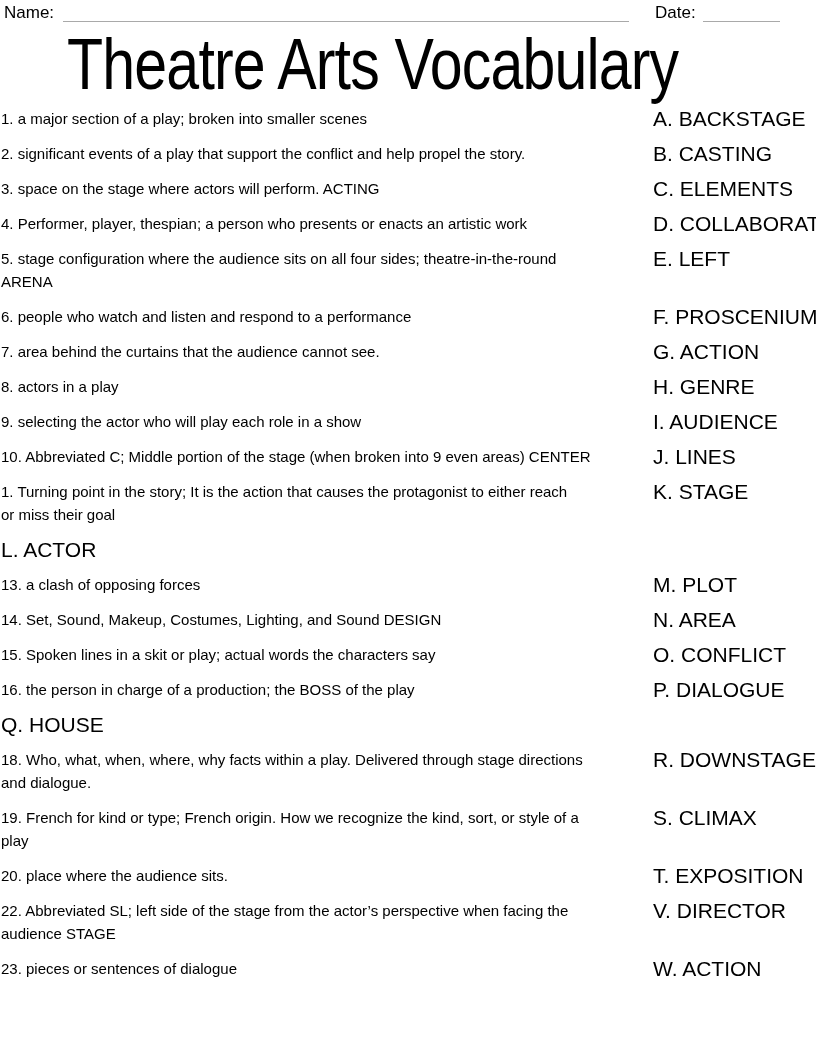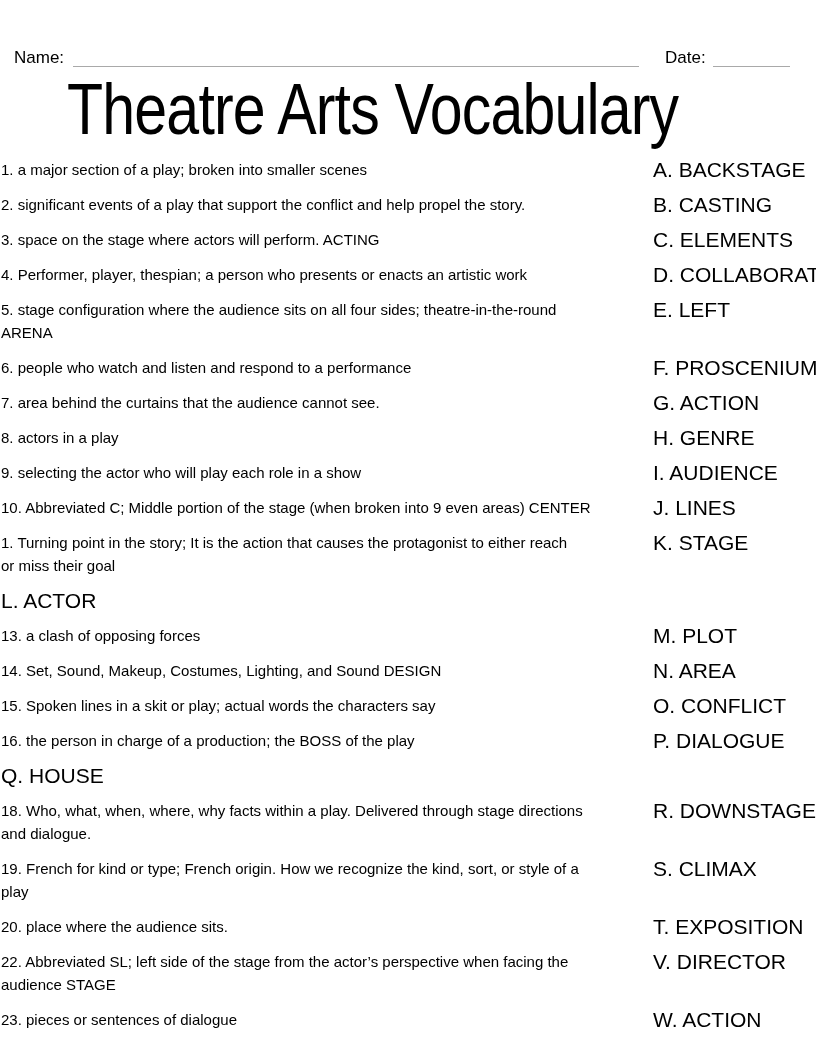--- a/index.html
+++ b/index.html
@@ -4,36 +4,36 @@
 <style>
   html,body{margin:0;padding:0;background:#ffffff;}
   .page{
     width:816px;height:1056px;overflow:hidden;position:relative;
     background:#ffffff;color:#000000;
     font-family:"Liberation Sans", sans-serif;
   }
   
   .header{
     display:flex;align-items:flex-end;
-    padding:2px 24px 0 14px;height:20px;
-    font-size:17px;line-height:19px;margin-top:45px;
+    padding:2px 24px 0 4px;height:20px;
+    font-size:17px;line-height:19px;
   }
   .blank{border-bottom:1.5px solid #a9a9a9;height:16px;}
   .name-blank{width:566px;margin-left:9px;}
   .date-label{margin-left:26px;}
   .date-blank{width:77px;margin-left:7px;}
   
   .title-wrap{text-align:left;margin-top:8px;height:70px;}
   .title-text{
     display:inline-block;font-size:72px;line-height:68px;font-weight:normal;
     transform:scaleX(0.82);transform-origin:50% 50%;
     letter-spacing:-1px;white-space:nowrap;
   }
   
-  .list{margin-top:13px;padding-left:1px;}
+  .list{margin-top:7px;padding-left:1px;}
   .row{display:flex;align-items:flex-start;margin-bottom:12px;}
   .q{
     flex:0 0 652px;box-sizing:border-box;padding-right:12px;
     font-size:15px;line-height:23px;white-space:pre-line;
   }
   .a{font-size:21px;line-height:23px;white-space:nowrap;}
 </style>
 </head>
 <body>
 

